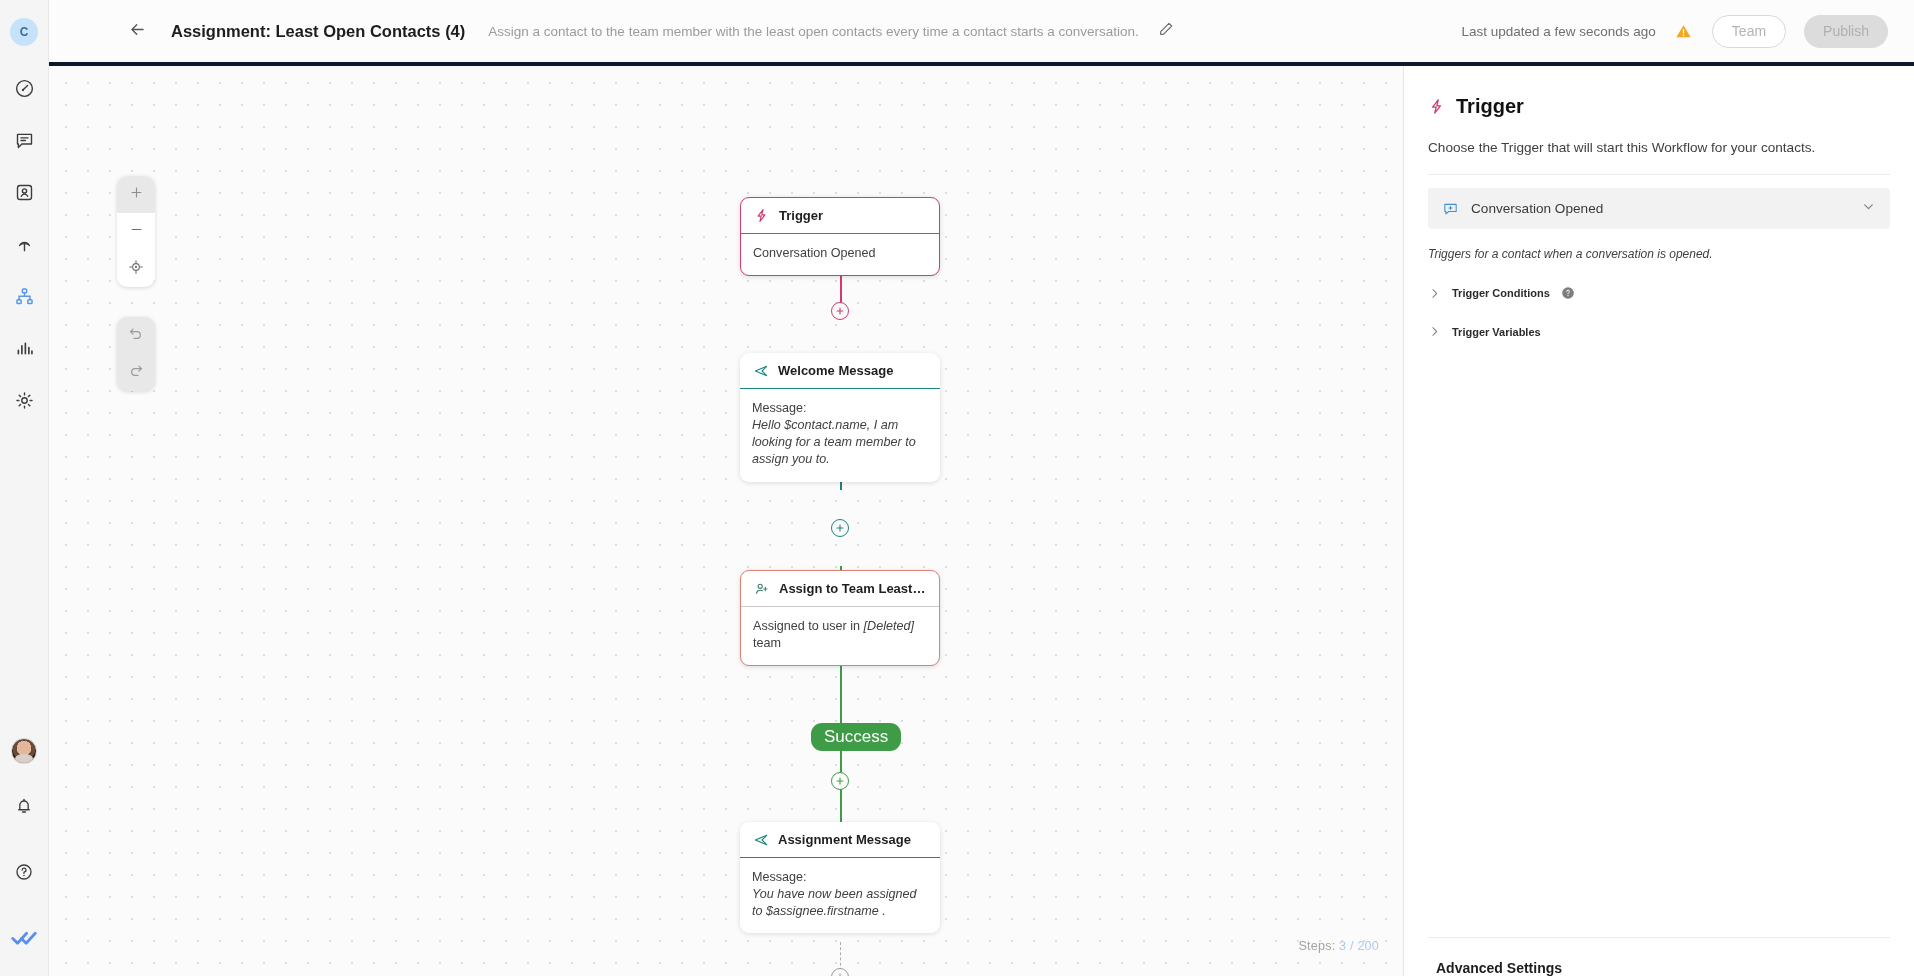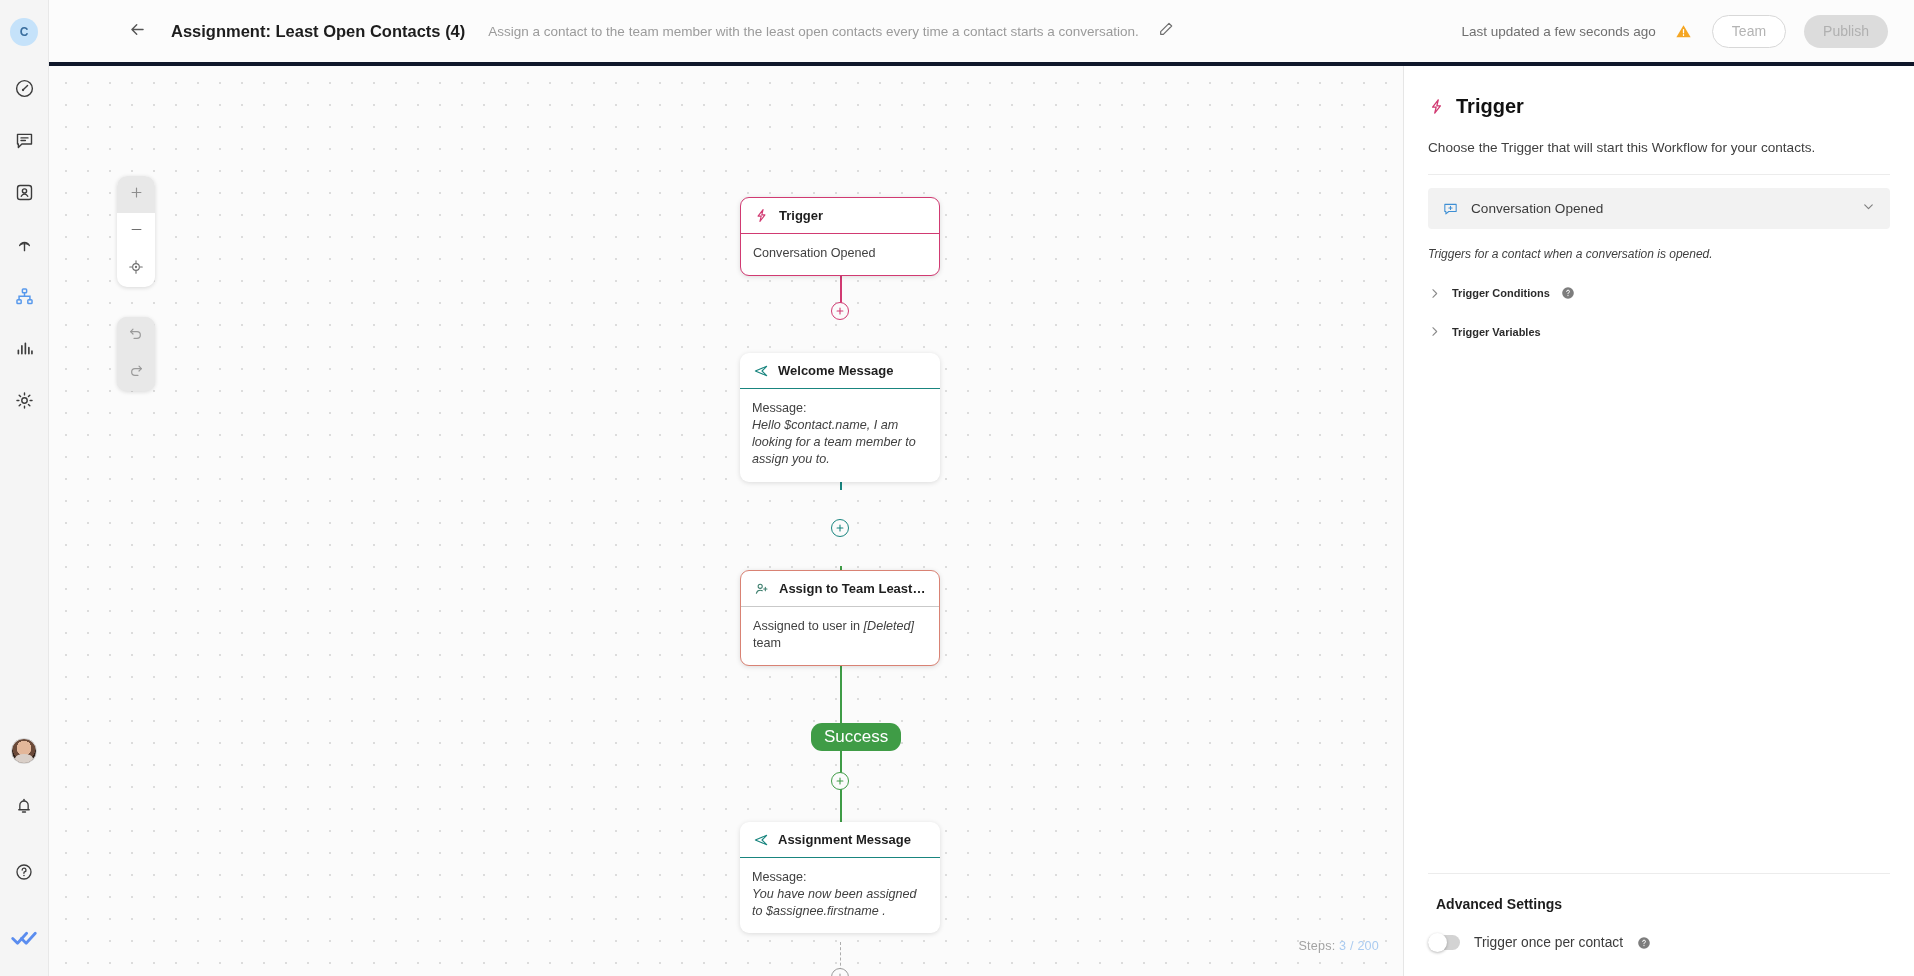--- a/index.html
+++ b/index.html
@@ -509,30 +509,17 @@
                 <path d="M9 5l7 7-7 7"></path>
               </svg>
           </span>
           <span class="lbl">Trigger Variables</span>
         </div>
 
         <div class="panel-spacer"></div>
 
         <div class="adv-sep"></div>
         <div class="adv-title">Advanced Settings</div>
-        <div class="adv-row">
-          <div class="toggle">
-            <div class="knob"></div>
-          </div>
-          <span class="lbl">Trigger once per contact</span>
-          <span class="help-ic">
-            <svg width="14" height="14" viewBox="0 0 24 24">
-              <circle cx="12" cy="12" r="10" fill="#7d7d7d"></circle>
-              <path d="M9.7 9.4a2.4 2.4 0 1 1 3 2.4c-.6.2-.8.6-.8 1.2v.4" fill="none" stroke="#fff" stroke-width="1.7" stroke-linecap="round"></path>
-              <circle cx="12" cy="16.4" r="1.05" fill="#fff"></circle>
-            </svg>
-          </span>
-        </div>
       </div>
 
     </div>
   </div>
 </div>
 
 </body></html>

